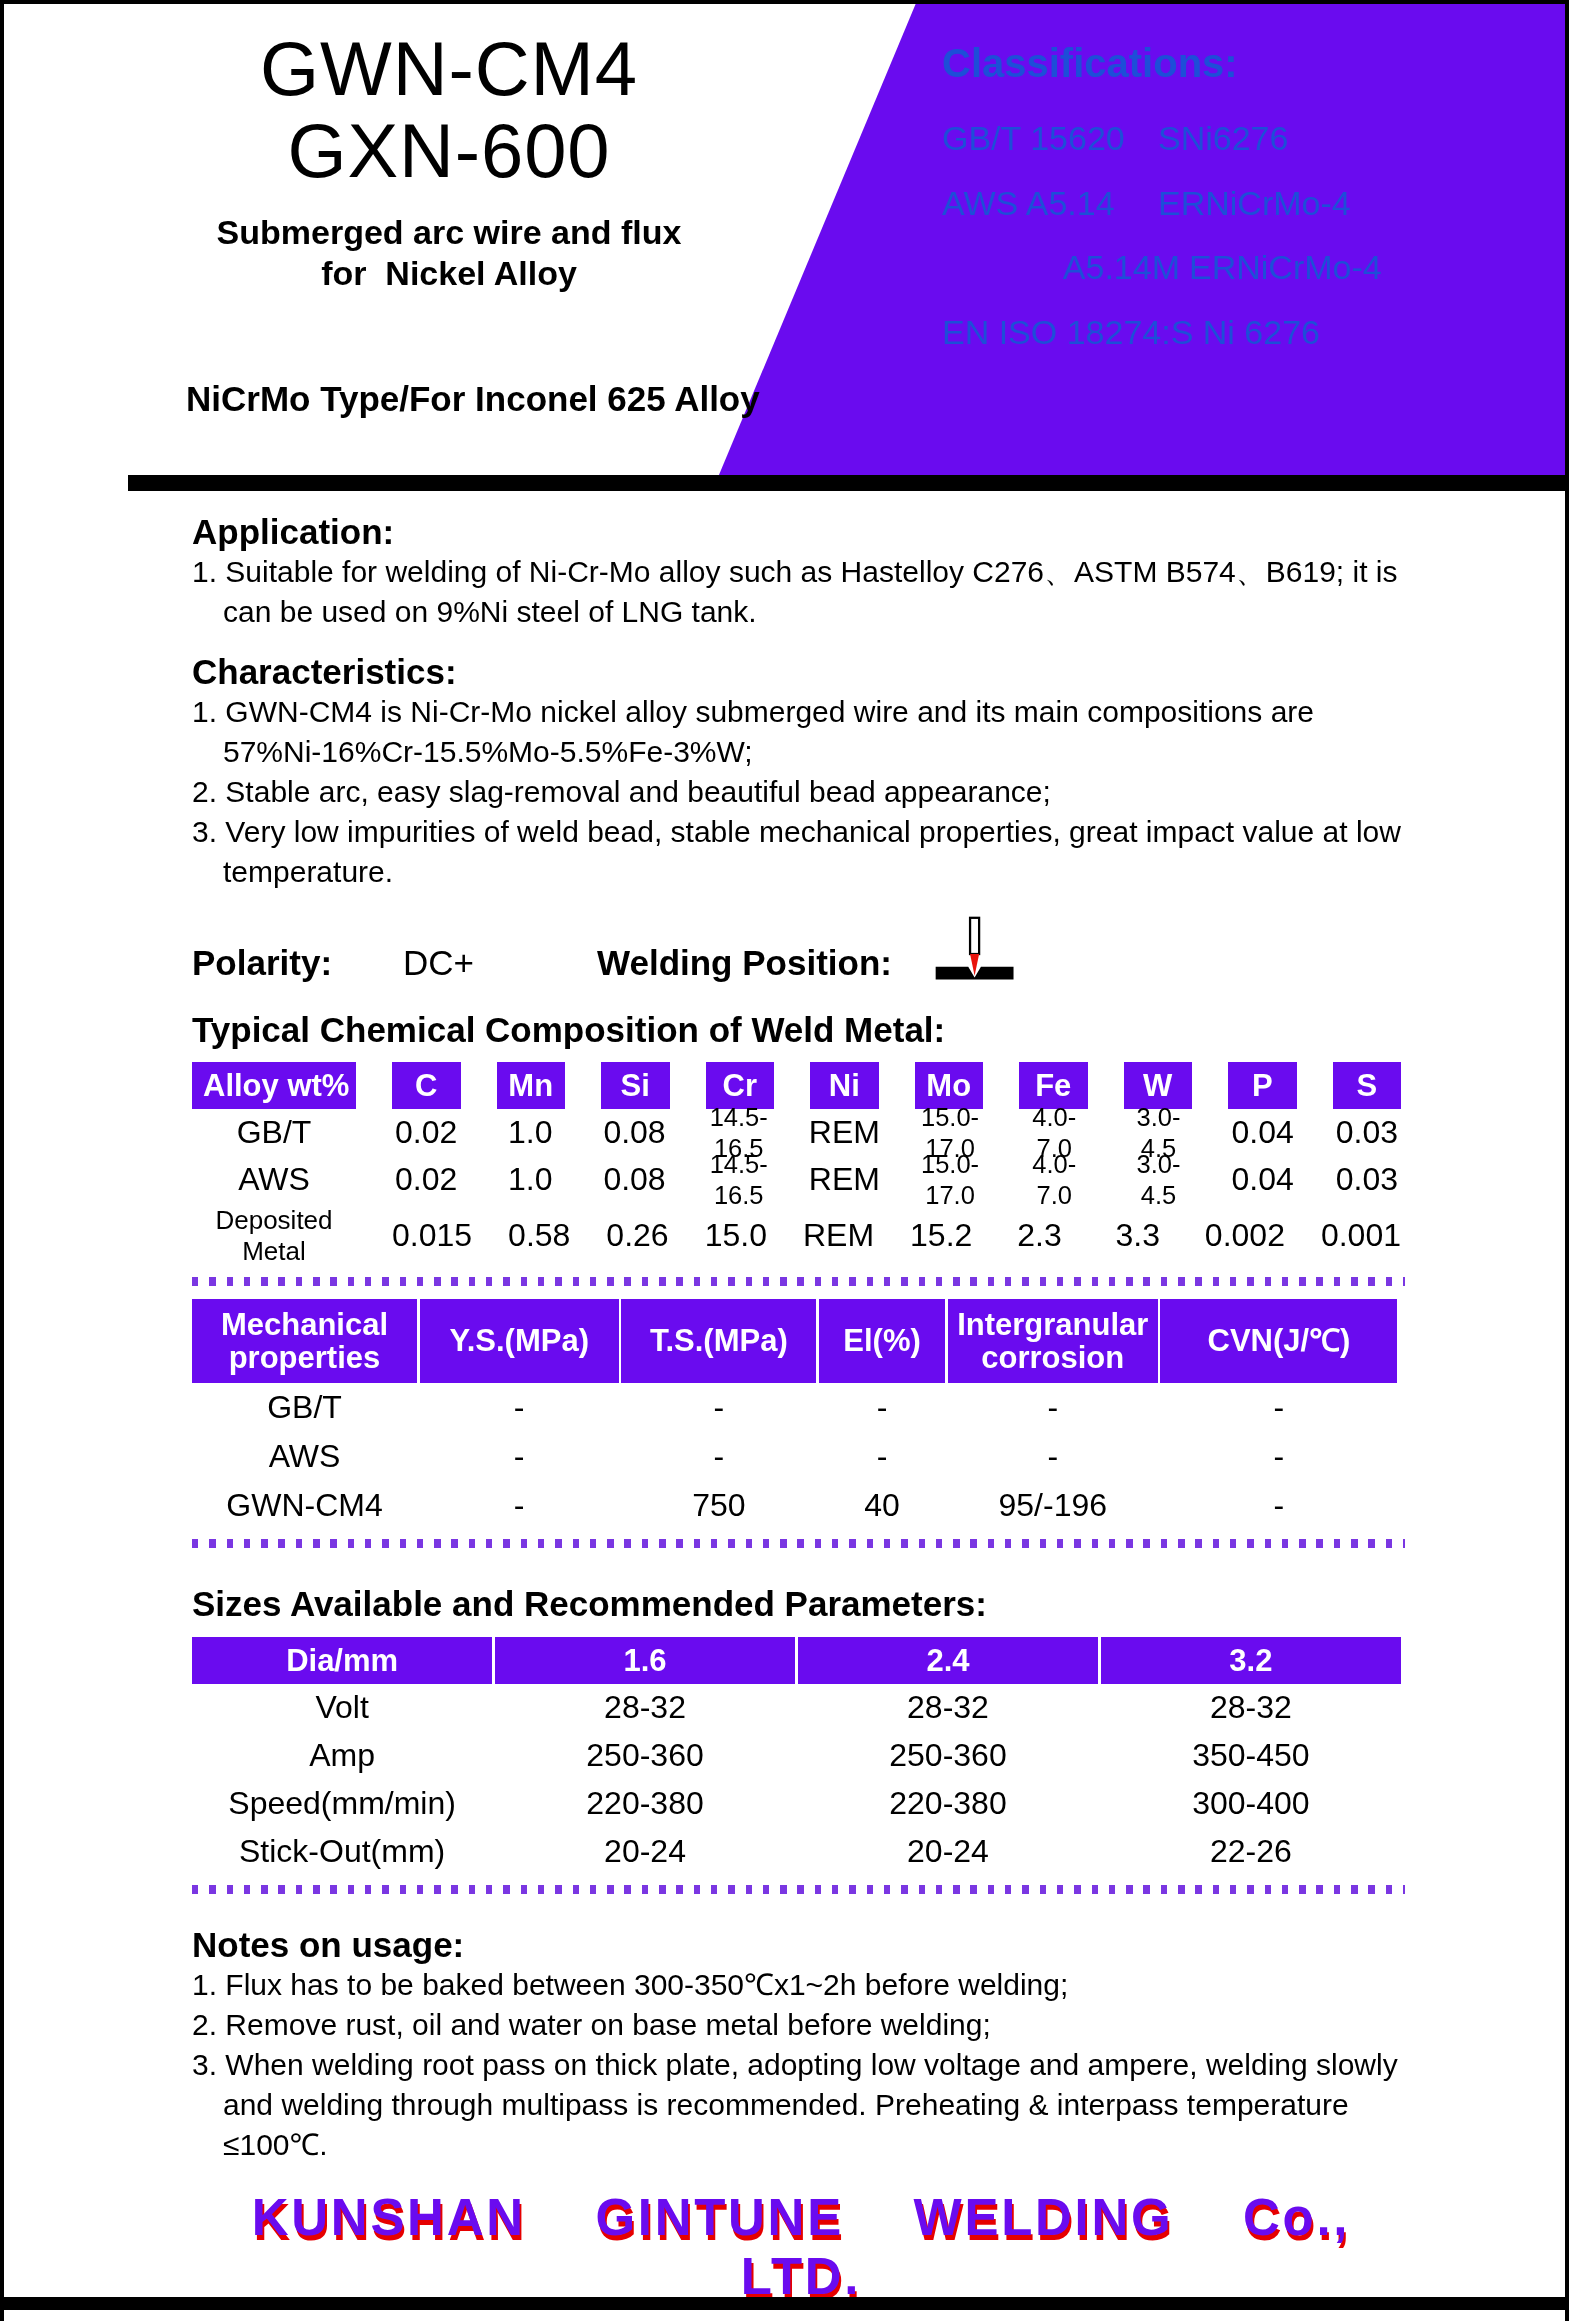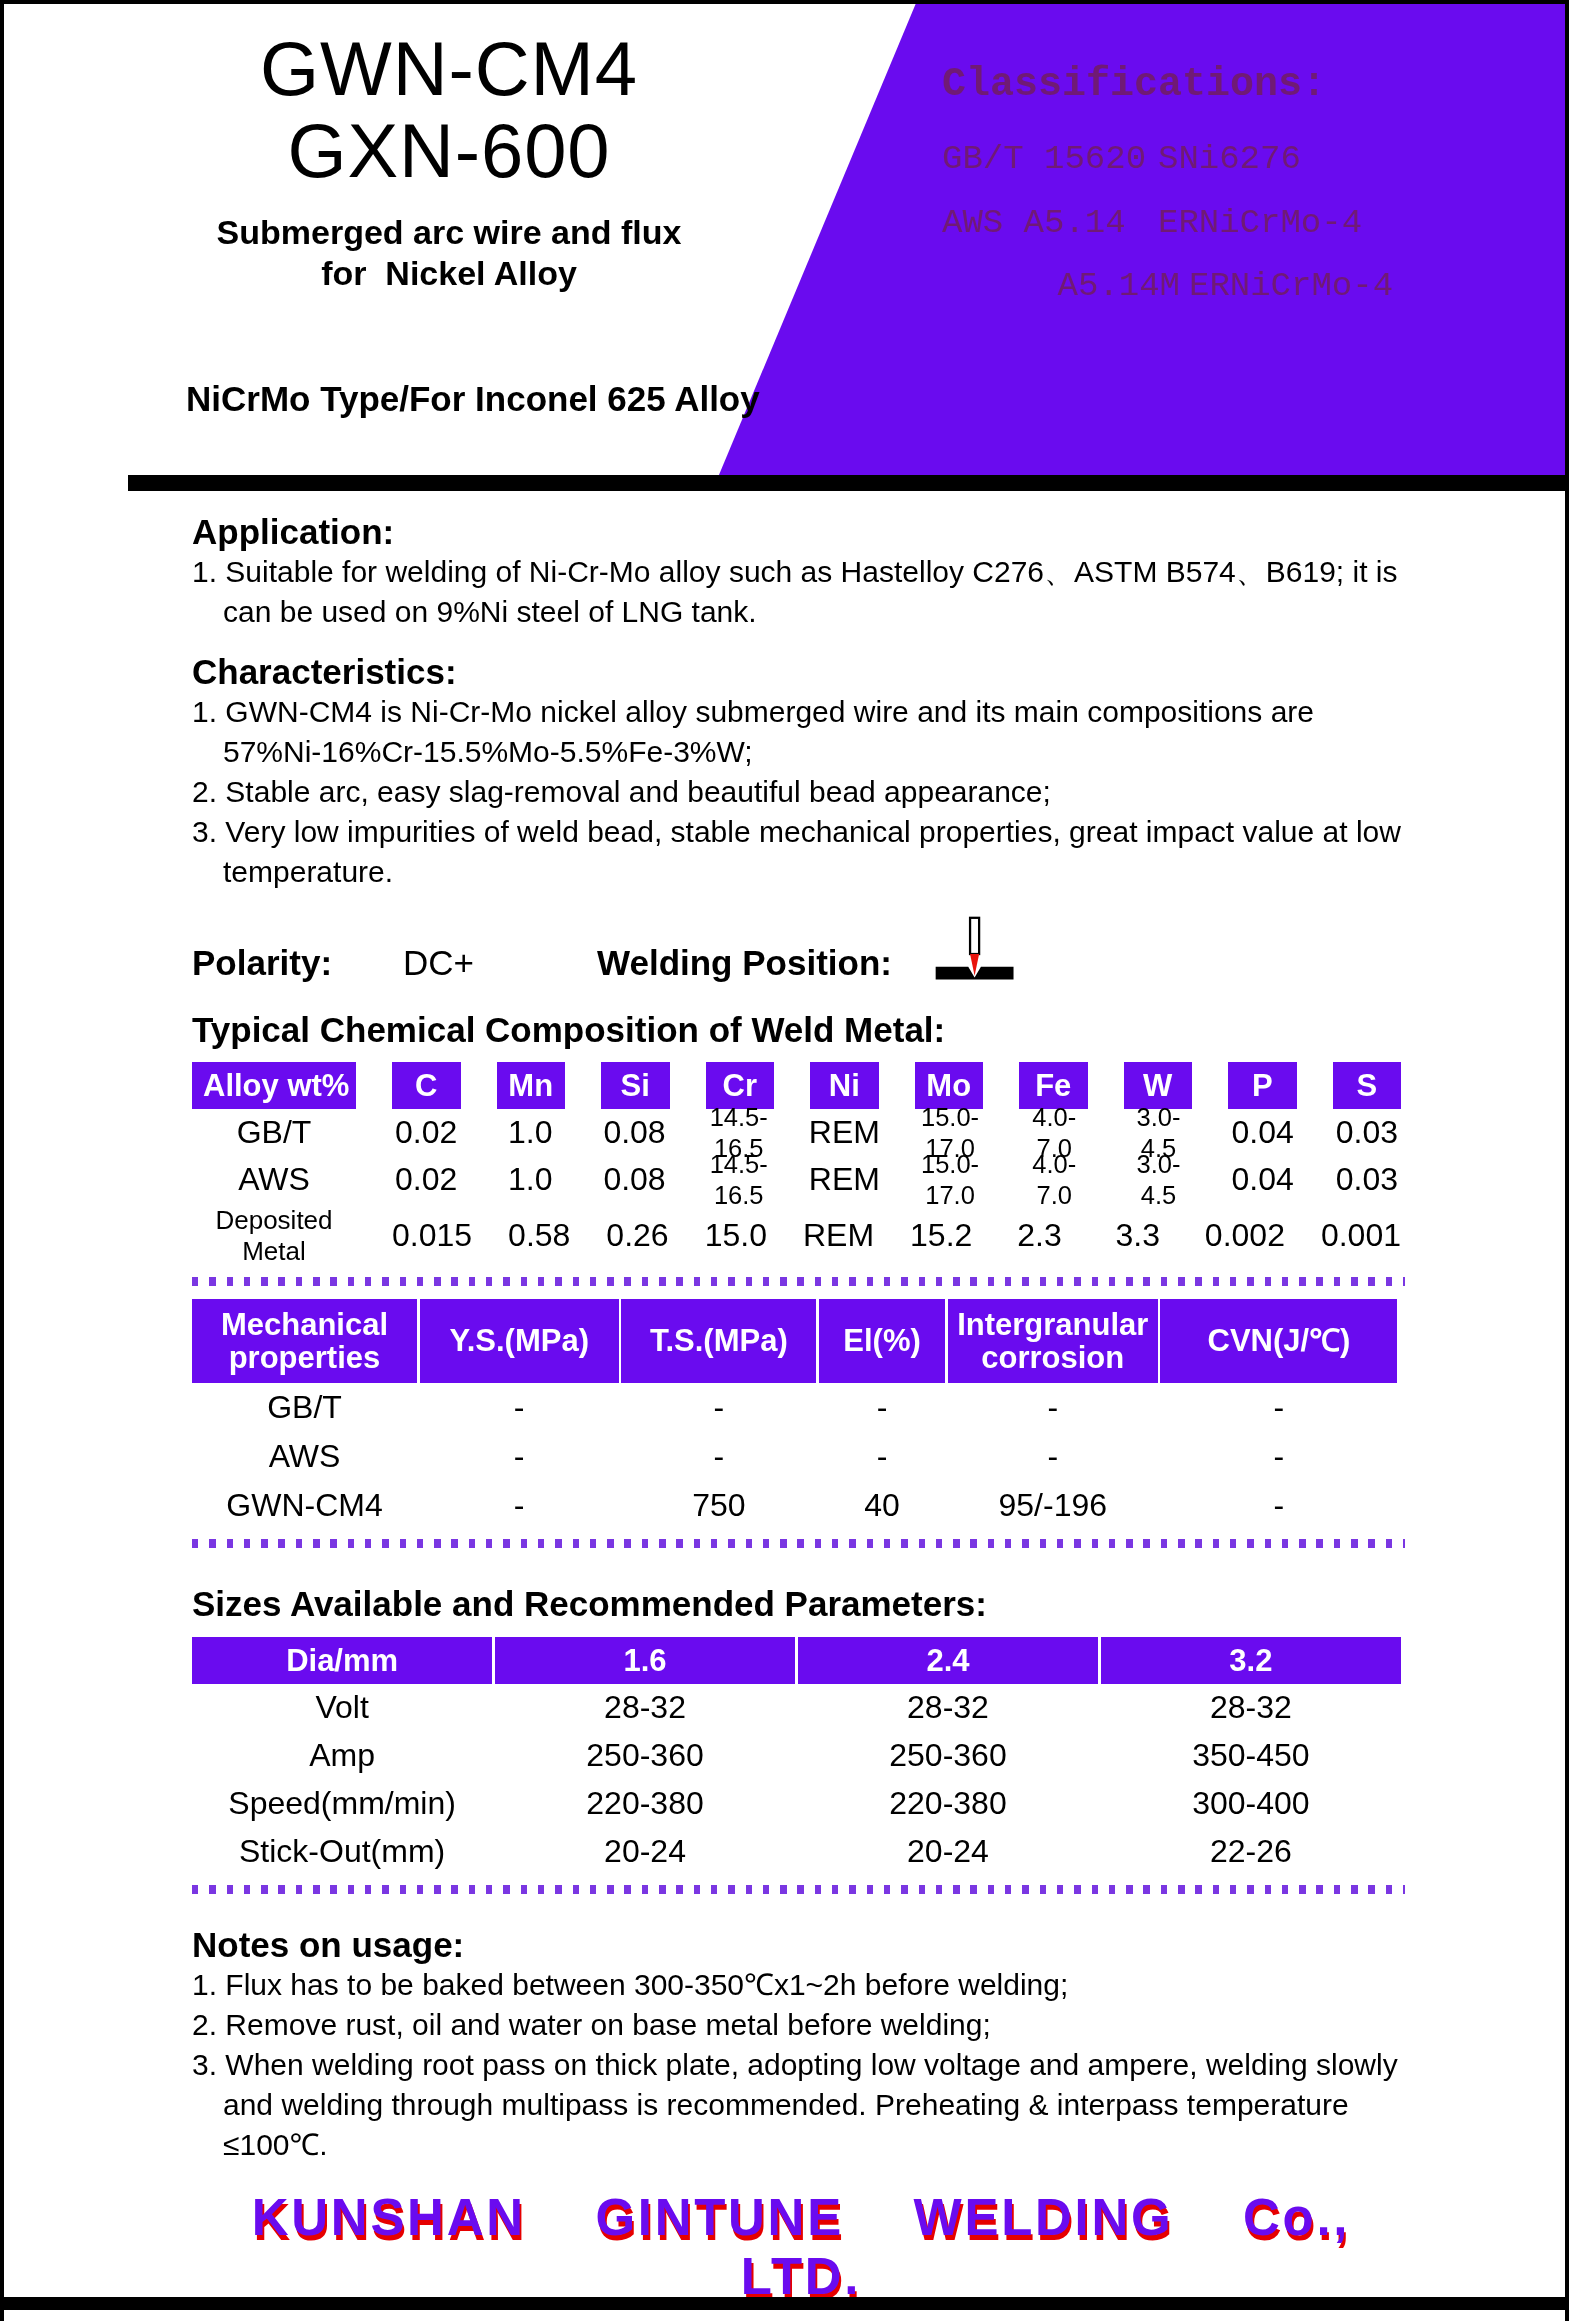--- a/index.html
+++ b/index.html
@@ -25,21 +25,21 @@
   .purple-band{
     position:absolute;top:0;left:0;right:0;height:471px;
     background:var(--purple);
     clip-path:polygon(58.4% 0, 100% 0, 100% 100%, 45.8% 100%);
   }
   .header-rule{position:absolute;top:471px;left:124px;right:0;height:15.5px;background:#000;}
   .title-block{position:absolute;top:23.6px;left:136px;width:618px;text-align:center;}
   .product-title{font-size:76px;line-height:82px;font-weight:normal;letter-spacing:0.9px;}
   .subtitle{font-weight:bold;font-size:34px;line-height:41px;margin-top:20px;white-space:pre-wrap;}
   .type-line{position:absolute;left:182px;top:375px;font-weight:bold;font-size:35px;white-space:pre-wrap;}
-  .classifications{position:absolute;left:938px;top:58px;color:#701a75;font-family:Liberation Mono, monospace;}
+  .classifications{position:absolute;left:938px;top:37px;color:#1d4ed8;}
   .cls-title{font-size:40px;font-weight:bold;margin-bottom:33px;}
   .cls-row{display:flex;font-size:34px;margin-bottom:25.5px;white-space:pre-wrap;}
   .cls-std{width:216px;flex:none;}
   .cls-row.indent .cls-std{text-align:right;padding-right:9px;box-sizing:border-box;}
   .cls-single{font-size:34px;}
   
   .content{padding:0 155px 0 188px;}
   .sec-title{font-weight:bold;font-size:35px;line-height:40px;}
   .body-line{font-size:30px;line-height:40px;}
   .indent{padding-left:31px;}
@@ -115,20 +115,21 @@
         <span class="cls-grade">SNi6276</span>
       </div>
       <div class="cls-row">
         <span class="cls-std">AWS A5.14</span>
         <span class="cls-grade">ERNiCrMo-4</span>
       </div>
       <div class="cls-row indent">
         <span class="cls-std">A5.14M</span>
         <span class="cls-grade">ERNiCrMo-4</span>
       </div>
+      <div class="cls-single">EN ISO 18274:S Ni 6276</div>
     </div>
 
     <div class="header-rule"></div>
   </div>
 
   <div class="content">
 
     <div class="sec-title mt-app">Application:</div>
     <div class="body-line">1. Suitable for welding of Ni-Cr-Mo alloy such as Hastelloy C276、ASTM B574、B619; it is</div>
     <div class="body-line indent">can be used on 9%Ni steel of LNG tank.</div>

